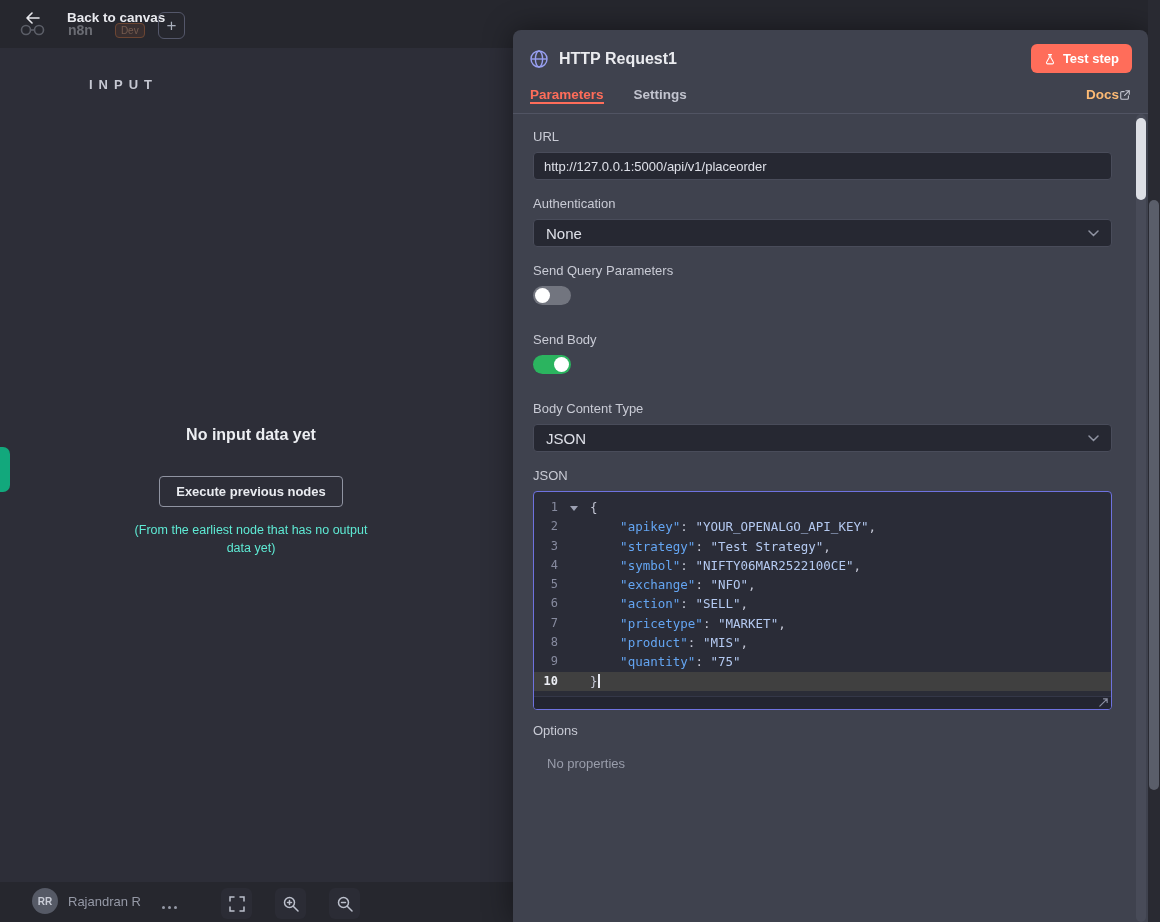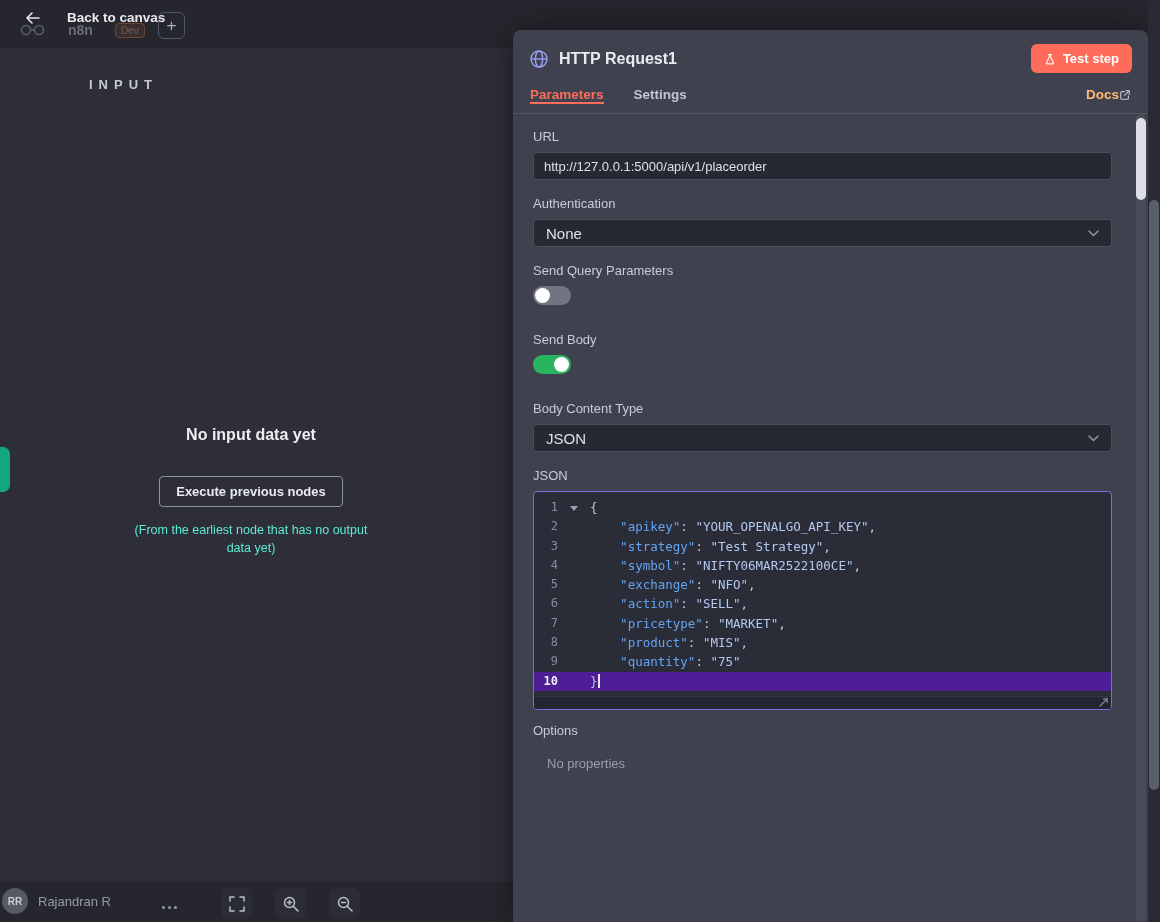--- a/index.html
+++ b/index.html
@@ -28,21 +28,21 @@
   
   .input-title{position:absolute;left:45px;top:77px;color:#c6c8d2;font-size:13px;font-weight:700;letter-spacing:6px;padding-left:44px;}
   .empty-state{position:absolute;left:72px;top:426px;width:358px;text-align:center;}
   .empty-title{color:#eceef2;font-size:16px;font-weight:700;margin-bottom:32px;}
   .execute-btn{display:inline-block;padding:7px 16px;border:1px solid #9094a2;border-radius:4px;
     color:#e9ebf0;font-size:13px;font-weight:600;background:transparent;cursor:pointer;margin-bottom:14px;}
   .empty-caption{color:#5eead4;font-size:12.5px;line-height:18px;}
   .connector{position:absolute;left:0;top:447px;width:10px;height:45px;background:#12a87c;border-radius:0 7px 7px 0;}
   
   .bottombar{position:absolute;left:0;bottom:0;right:0;height:40px;background:#26272e;}
-  .user{position:absolute;left:2px;top:888px;display:flex;align-items:center;gap:10px;cursor:pointer;}
+  .user{position:absolute;left:32px;top:888px;display:flex;align-items:center;gap:10px;cursor:pointer;}
   .avatar{width:26px;height:26px;border-radius:50%;background:#565a66;color:#c9ccd6;font-size:10px;
     font-weight:700;display:flex;align-items:center;justify-content:center;}
   .user-name{color:#9599a6;font-size:13px;}
   .dots{position:absolute;left:160px;top:898px;cursor:pointer;}
   .dots i{width:3px;height:3px;background:#9599a6;border-radius:50%;display:inline-block;margin:0 1.5px;vertical-align:middle;}
   .canvas-controls{position:absolute;left:221px;top:888px;display:flex;gap:23px;}
   .cc-btn{width:31px;height:31px;background:#2b2c35;border-radius:6px;display:flex;align-items:center;
     justify-content:center;cursor:pointer;}
   
   .ndv{position:absolute;left:513px;top:30px;width:635px;height:892px;background:#3f424e;
@@ -76,21 +76,21 @@
   .code-lines{padding:6px 0 5px;}
   .code-line{display:flex;line-height:19.3px;font-family:"DejaVu Sans Mono",monospace;font-size:12.5px;}
   .gutter{width:24px;text-align:right;color:#878b9f;flex:none;font-size:12px;}
   .fold{width:32px;text-align:center;flex:none;}
   .caret{width:0;height:0;border-left:4px solid transparent;border-right:4px solid transparent;
     border-top:5px solid #9ca0b2;display:inline-block;margin-bottom:1px;}
   .code{white-space:pre;color:#c3c6d4;}
   .t-k{color:var(--key);}
   .t-s{color:var(--str);}
   .t-p{color:#c3c6d4;}
-  .code-line.active{background:#4c1d95;}
+  .code-line.active{background:#404040;}
   .code-line.active .gutter{color:#eceef4;font-weight:700;}
   .cursor{display:inline-block;width:2px;height:14px;background:#e8eaf2;vertical-align:-2px;}
   .editor-bottom{height:13px;background:#232530;border-top:1px solid #343748;position:relative;}
   .options-label{margin-top:13px;}
   .no-props{margin-top:17px;margin-left:14px;color:#999dab;font-size:13px;}
   
   .panel-scrollbar{position:absolute;top:84px;bottom:0;right:2px;width:10px;background:#484b58;border-radius:5px;}
   .panel-scroll-thumb{position:absolute;top:4px;left:0;width:10px;height:82px;background:#dddfe5;border-radius:5px;}
   .window-scrollbar{position:absolute;top:0;right:0;width:12px;height:922px;background:#292a32;}
   .window-scroll-thumb{position:absolute;top:200px;left:1px;width:10px;height:590px;background:#5a5e6a;border-radius:5px;}

